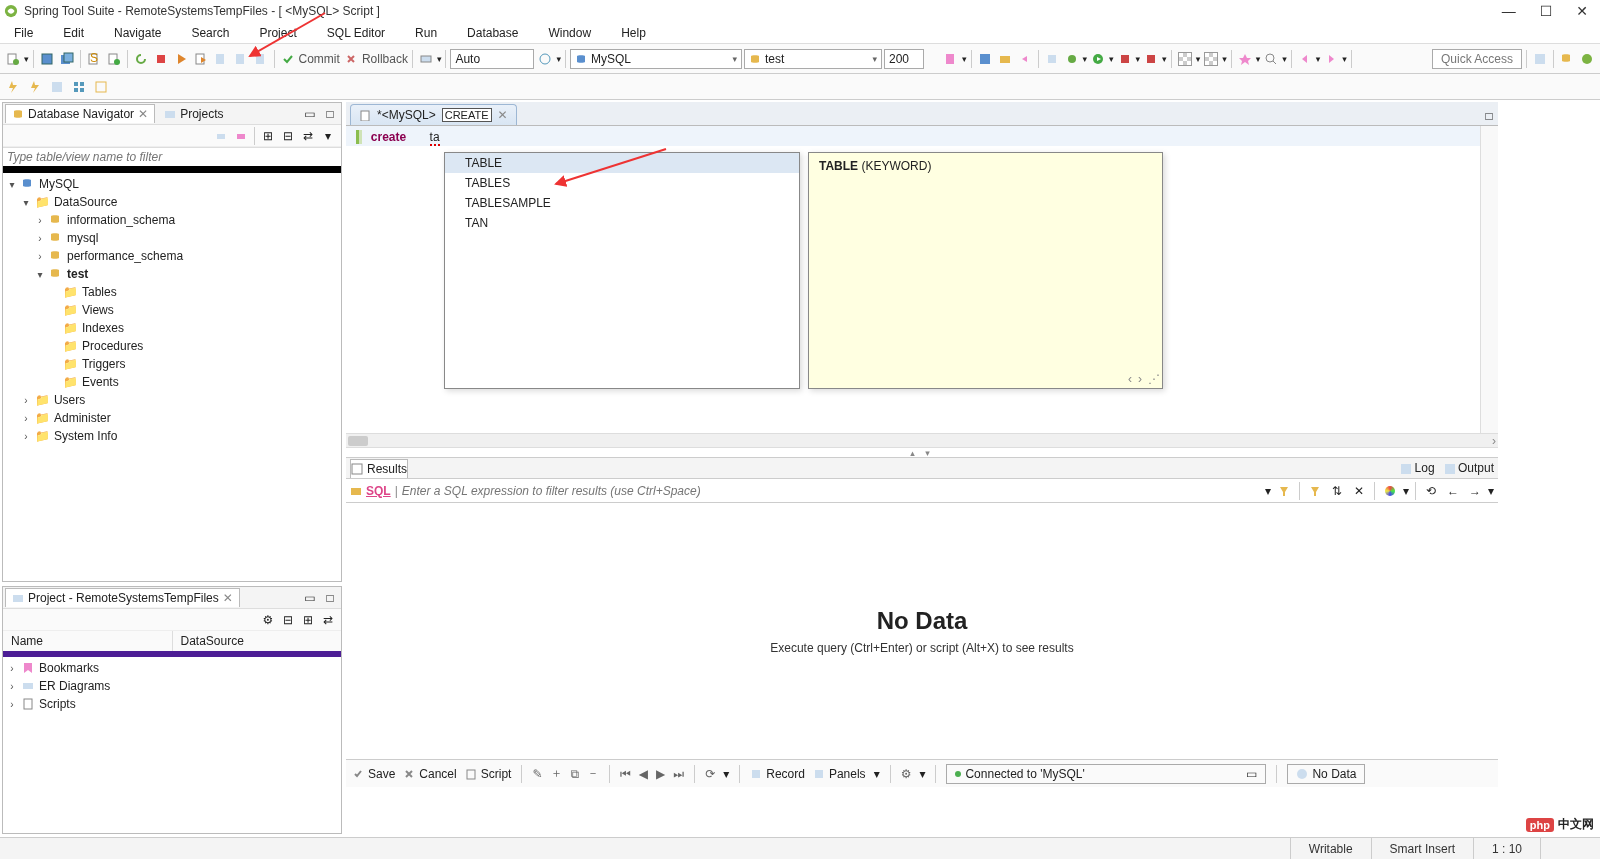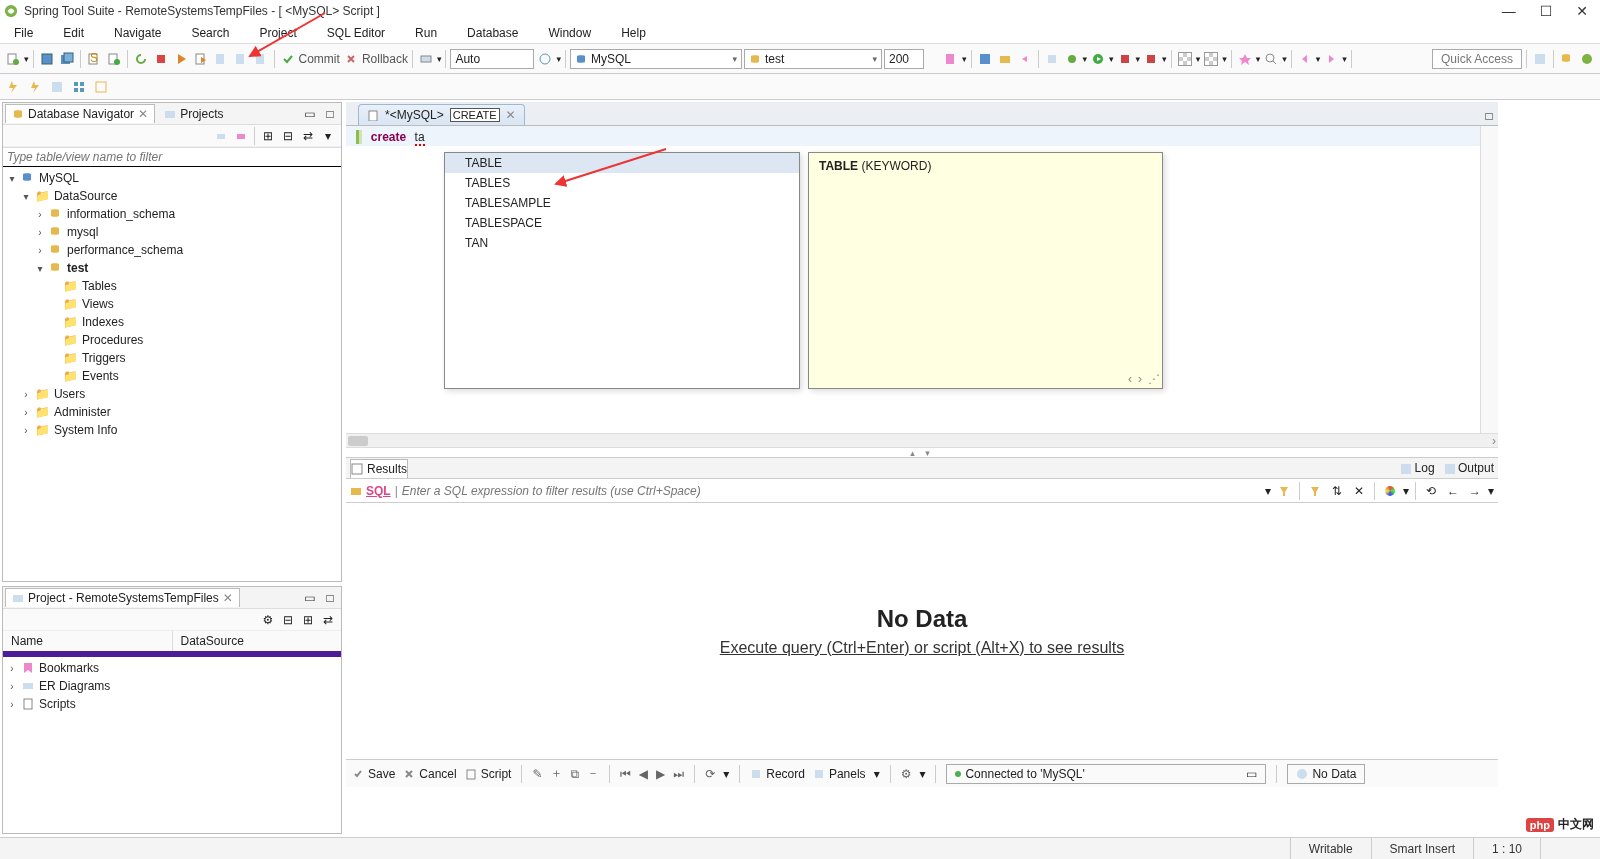--- a/index.html
+++ b/index.html
@@ -21,23 +21,23 @@
 .panel{border:1px solid #bbb;position:absolute;background:#fff;display:flex;flex-direction:column;}
 .view-tabbar{height:22px;display:flex;align-items:center;background:#f4f4f4;border-bottom:1px solid #ddd;gap:2px;padding:0 2px;}
 .tab{display:flex;align-items:center;gap:4px;padding:2px 6px;background:#fff;border:1px solid #bbb;border-bottom:none;}
 .tab.inactive{background:transparent;border:1px solid transparent;}
 .view-toolbar{height:22px;display:flex;align-items:center;justify-content:flex-end;gap:2px;padding:0 4px;background:#fafafa;border-bottom:1px solid #eee;}
 .tree{padding:2px 4px;overflow:auto;flex:1;}
 .tree-row{display:flex;align-items:center;gap:4px;height:18px;}
 .twisty{width:10px;font-size:10px;color:#555;text-align:center;}
 .tree-icon{width:14px;height:14px;display:inline-block;}
 .tree-label{white-space:nowrap;}
-.filter-input{width:100%;border:none;border-top:1px solid #ddd;border-bottom:1px solid #000000;padding:2px 4px;font-style:italic;color:#888;outline:none;}
+.filter-input{width:100%;border:none;border-top:1px solid #ddd;border-bottom:7px solid #000000;padding:2px 4px;font-style:italic;color:#888;outline:none;}
 .editor-tabs{height:24px;display:flex;align-items:flex-end;background:#ebeff4;border-bottom:1px solid #bbb;}
-.editor-tab{display:flex;align-items:center;gap:6px;padding:3px 8px;background:linear-gradient(#e9f0f9,#d8e5f3);border:1px solid #9db7d4;border-bottom:none;border-radius:4px 4px 0 0;margin-left:12px;}
+.editor-tab{display:flex;align-items:center;gap:6px;padding:3px 8px;background:linear-gradient(#e9f0f9,#d8e5f3);border:1px solid #9db7d4;border-bottom:none;border-radius:4px 4px 0 0;margin-left:4px;}
 .editor-hint{border:1px solid #555;padding:0 2px;background:#fff;font-size:11px;}
 .editor-body{position:relative;flex:1;background:#fff;}
 .code-line{padding:2px 10px;font-family:Consolas,monospace;font-size:14px;color:#333;}
 .kw{color:#8b0050;font-weight:bold;}
 .squiggle{border-bottom:2px dotted #d00;}
 .hscroll{height:14px;background:#f0f0f0;border-top:1px solid #ddd;position:relative;}
 .hscroll .thumb{position:absolute;left:2px;top:2px;height:10px;width:20px;background:#ccc;border-radius:2px;}
 .autocomplete{position:absolute;border:1px solid #888;background:#fff;box-shadow:2px 2px 6px rgba(0,0,0,.15);}
 .ac-list{width:356px;}
 .ac-item{padding:3px 20px;font-size:12px;}
@@ -46,21 +46,21 @@
 .doc-panel .kw2{font-weight:bold;}
 .arrow{position:absolute;z-index:50;}
 .arrow-line{stroke:#e33;stroke-width:2;fill:none;}
 .arrow-head{fill:#e33;}
 .results-tabs{height:22px;display:flex;align-items:center;justify-content:space-between;background:#f4f4f4;border-top:1px solid #ccc;border-bottom:1px solid #ccc;padding:0 4px;}
 .results-tab-item{display:flex;align-items:center;gap:4px;padding:2px 0;background:#fff;border:1px solid #bbb;border-bottom:none;}
 .results-filter{height:24px;display:flex;align-items:center;gap:4px;padding:0 4px;border-bottom:1px solid #ccc;}
 .results-filter input{flex:1;border:none;outline:none;font-style:italic;color:#888;}
 .no-data{flex:1;display:flex;flex-direction:column;align-items:center;justify-content:center;color:#444;}
 .no-data h2{font-size:24px;font-weight:bold;margin-bottom:6px;}
-.no-data p{font-size:16px;color:#333;text-decoration:underline;}
+.no-data p{font-size:12px;color:#333;}
 .bottom-toolbar{height:28px;display:flex;align-items:center;gap:8px;padding:0 6px;border-top:1px solid #ccc;background:#fafafa;}
 .bt-btn{display:flex;align-items:center;gap:4px;color:#666;}
 .statusbar{height:22px;display:flex;align-items:center;background:#f4f4f4;border-top:1px solid #ccc;}
 .status-cell{padding:0 18px;border-left:1px solid #ccc;height:100%;display:flex;align-items:center;color:#333;}
 .right-gutter{width:18px;background:#f8f8f8;border-left:1px solid #ddd;position:absolute;right:0;top:0;bottom:0;}
 .checkered{width:14px;height:14px;background:conic-gradient(#ccc 0 25%,#fff 0 50%,#ccc 0 75%,#fff 0 100%);background-size:8px 8px;display:inline-block;border:1px solid #999;}
 .quick-access{border:1px solid #aaa;padding:2px 8px;background:#fff;color:#777;}
 .folder-icon{color:#e6b84e;}
 .ellipse-green{display:inline-block;width:6px;height:6px;border-radius:50%;background:#4caf50;margin-right:4px;}
 .watermark{position:absolute;right:6px;bottom:26px;display:flex;align-items:center;gap:4px;font-weight:bold;color:#444;font-size:14px;}
@@ -544,28 +544,27 @@
       <span style="color:#888">✕</span>
     </div>
     <div style="flex:1"></div>
     <div class="tb-btn">□</div>
   </div>
   <div class="editor-body">
     <div class="right-gutter"></div>
     <div class="code-line" style="background:#eef4fb;">
       <span style="background:#cfe3b6;border-left:3px solid #8bbd4f;display:inline-block;">&nbsp;</span>
       <span class="kw">create</span>
-      <span class="squiggle" style="margin-left:0;">ta</span>
+      <span class="squiggle" style="margin-left:15px;">ta</span>
     </div>
 
     <div class="autocomplete ac-list" style="left:98px;top:26px;height:237px;">
       <div class="ac-item sel">TABLE</div>
       <div class="ac-item">TABLES</div>
       <div class="ac-item">TABLESAMPLE</div>
-      <div class="ac-item">TABLESPACE</div>
       <div class="ac-item">TAN</div>
     </div>
     <div class="doc-panel" style="left:462px;top:26px;width:355px;height:237px;">
       <span class="kw2">TABLE</span>
       <span>(KEYWORD)</span>
       <div style="position:absolute;right:2px;bottom:2px;display:flex;gap:6px;">
         <span style="color:#888">‹</span>
         <span style="color:#888">›</span>
         <span style="color:#888">⋰</span>
       </div>

